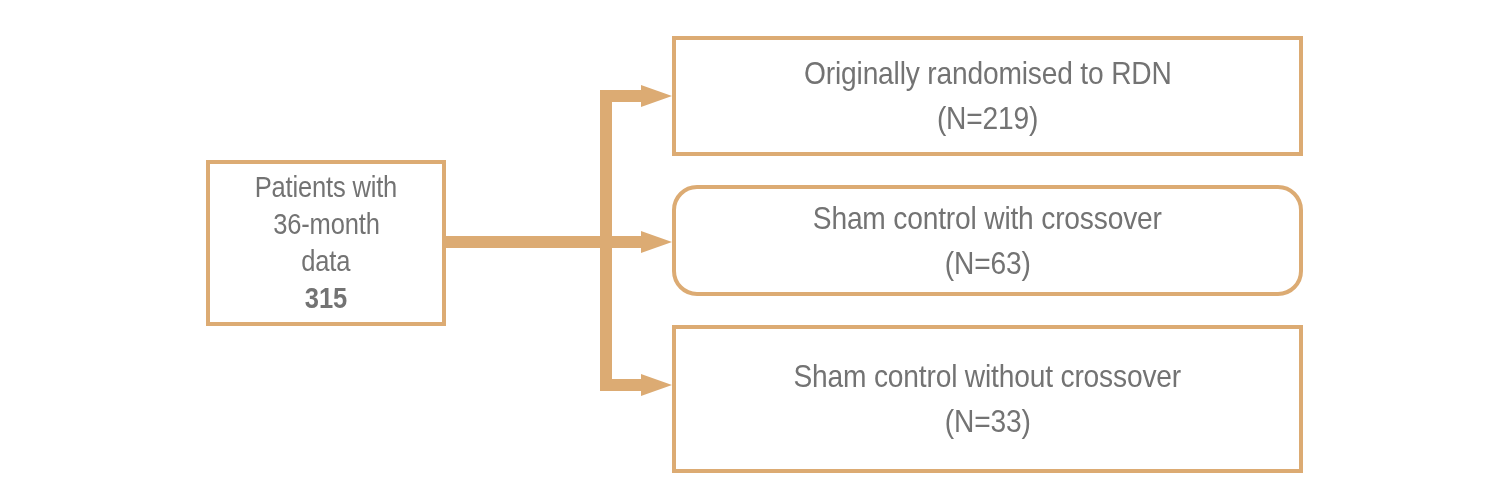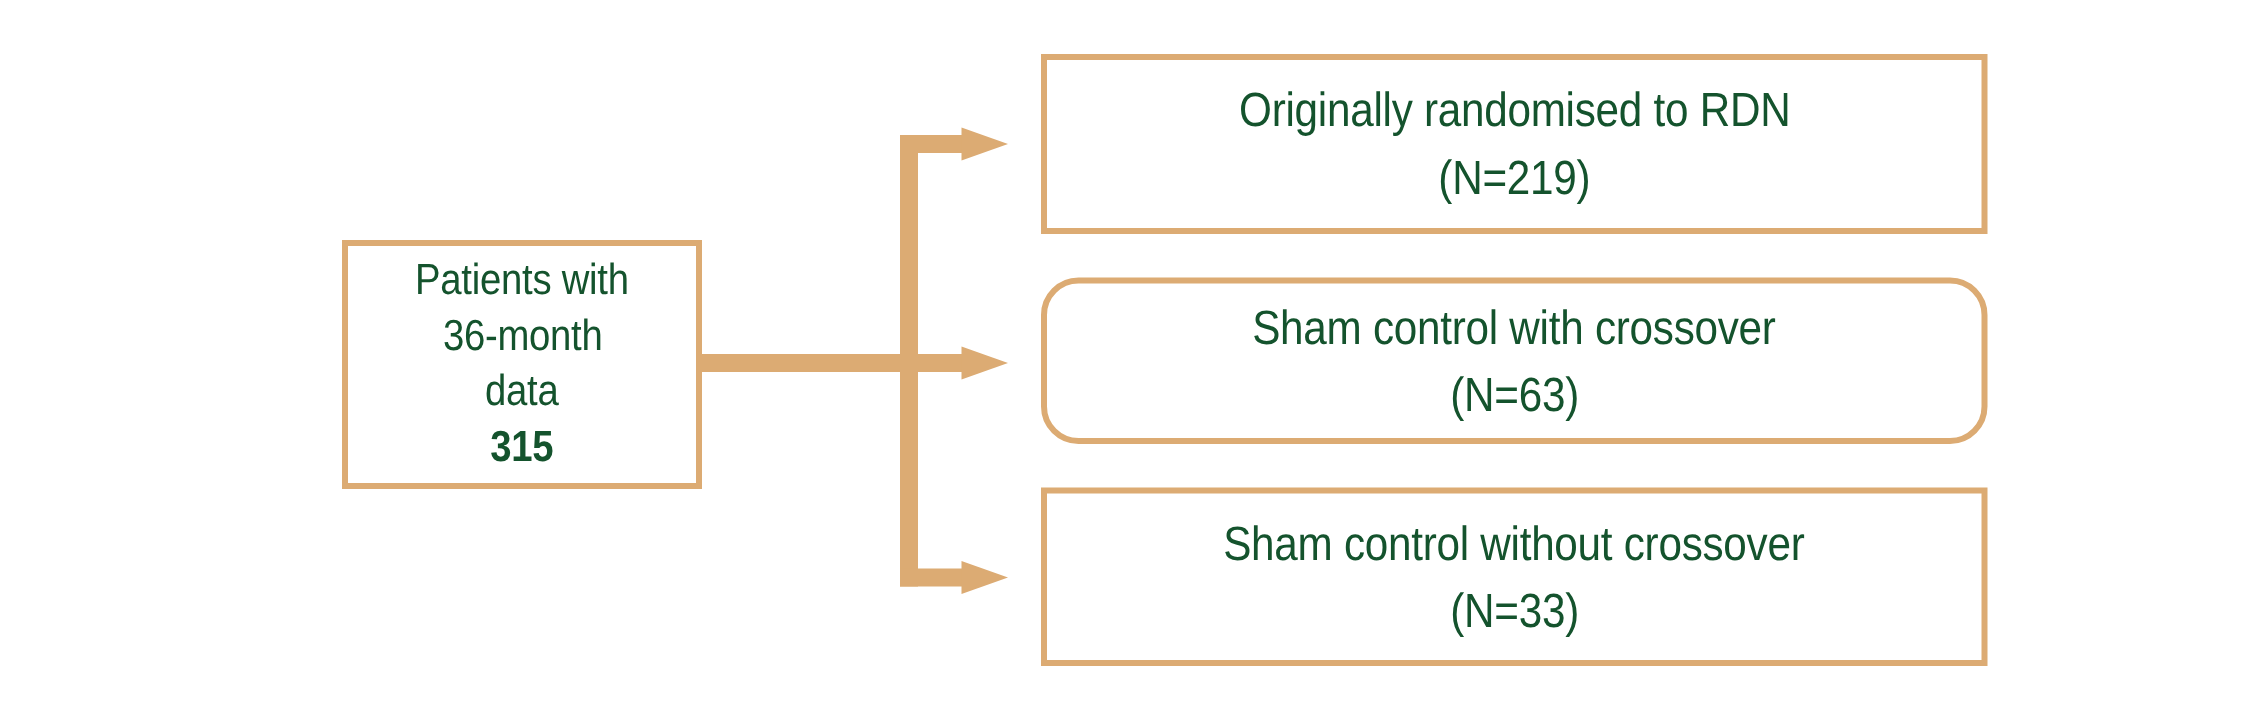--- a/index.html
+++ b/index.html
@@ -29,23 +29,22 @@
   }
   .node {
     position: absolute;
     box-sizing: border-box;
     background: #ffffff;
     border: 4px solid #dcab73;
     display: flex;
     flex-direction: column;
     align-items: center;
     justify-content: center;
-    color: #14532d;
+    color: #737373;
     z-index: 2;
-    margin-left: 22px;
   }
   .node-line {
     display: block;
     text-align: center;
     white-space: nowrap;
     font-family: "Liberation Sans Narrow", "Liberation Sans", sans-serif;
     font-size: 31px;
     line-height: 38px;
     letter-spacing: -0.2px;
     transform: scaleX(0.88);
@@ -76,21 +75,21 @@
     left: 672px;
     top: 185px;
     width: 631px;
     height: 111px;
     border-radius: 25px;
   }
   #node-sham-no-crossover {
     left: 672px;
     top: 325px;
     width: 631px;
-    height: 119px;
+    height: 148px;
   }
   #node-rdn .node-line,
   #node-sham-crossover .node-line,
   #node-sham-no-crossover .node-line {
     font-size: 32px;
     line-height: 45px;
   }
 </style>
 </head>
 <body>

